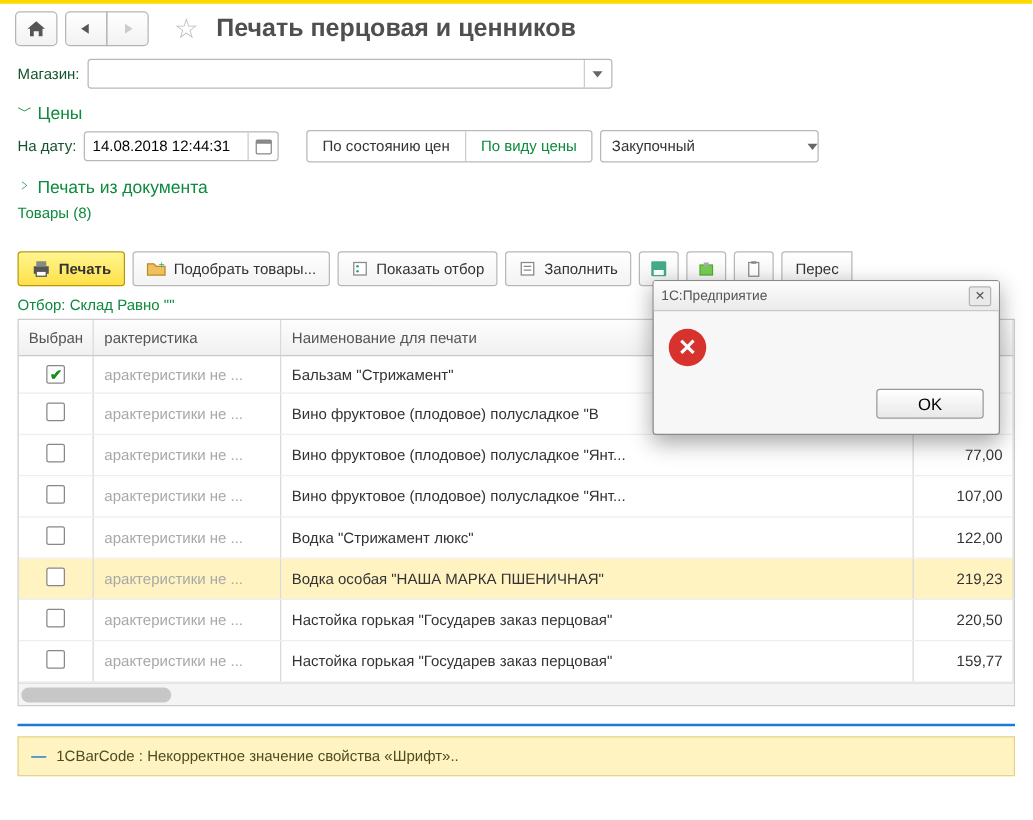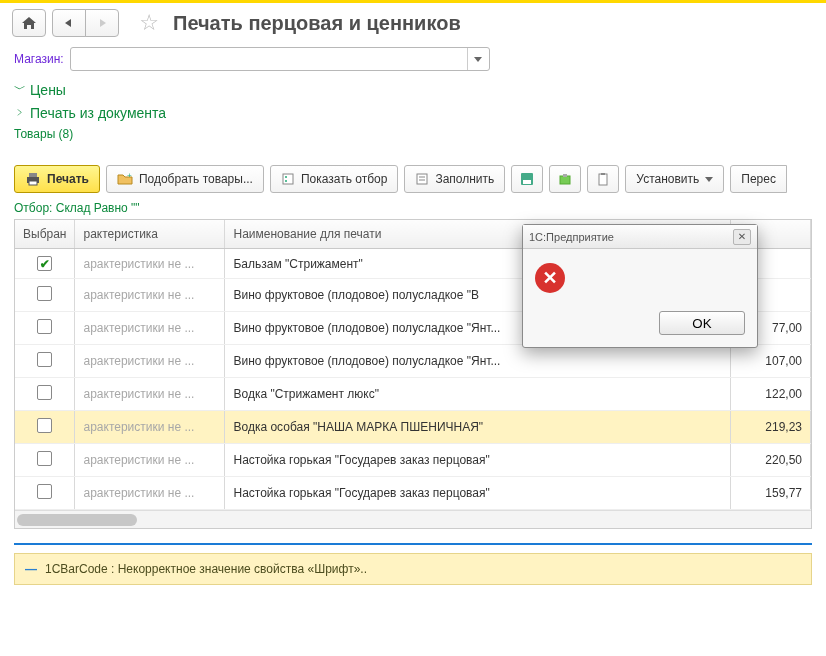--- a/index.html
+++ b/index.html
@@ -57,21 +57,21 @@
   }
   .content {
     padding: 4px 14px 0 14px;
   }
   .row {
     display: flex;
     align-items: center;
     gap: 6px;
     margin-bottom: 10px;
   }
-  .label { color: #6d28d9; }
+  .label { color: #14532d; }
   .field {
     flex: 1;
     height: 24px;
     border: 1px solid #b8b8b8;
     border-radius: 3px;
     background: #fff;
     display: flex;
     align-items: center;
   }
   .field input {
@@ -240,21 +240,21 @@
     color: #4d4d1f;
     display: flex;
     align-items: center;
     gap: 8px;
   }
   .msg-box .dash { color: #2a7fd0; font-weight: bold; }
   .dialog {
     position: absolute;
     left: 522px;
     top: 224px;
-    width: 236px;
+    width: 278px;
     background: #f7f7f7;
     border: 1px solid #8a8a8a;
     border-radius: 3px;
     box-shadow: 0 6px 18px rgba(0,0,0,0.35);
     z-index: 50;
   }
   .dialog-titlebar {
     height: 24px;
     background: linear-gradient(#fdfdfd, #eaeaea);
     border-bottom: 1px solid #c9c9c9;
@@ -347,20 +347,43 @@
           <div class="caret-down"></div>
         </div>
     </div>
   </div>
 
   <div class="section-hdr">
     <span class="chev">﹀</span>
     <span>Цены</span>
   </div>
 
+  <div class="row">
+    <span class="label">На дату:</span>
+    <div class="date-input">
+      <input type="text" value="14.08.2018 12:44:31" style="">
+      <div class="cal">
+        <svg width="14" height="14">
+            <rect x="1" y="2" width="12" height="11" rx="1" fill="none" stroke="#888"></rect>
+            <rect x="1" y="2" width="12" height="3" fill="#888"></rect>
+          </svg>
+      </div>
+    </div>
+    <div style="width:10px"></div>
+    <div class="seg">
+      <div>По состоянию цен</div>
+      <div class="active">По виду цены</div>
+    </div>
+    <div class="dd">
+      <span>Закупочный</span>
+      <div class="caret-btn">
+          <div class="caret-down"></div>
+        </div>
+    </div>
+  </div>
 
   <div class="section-hdr">
     <span class="chev">﹥</span>
     <span>Печать из документа</span>
   </div>
 
   <div class="link-green" style="margin-bottom:24px;">Товары (8)</div>
 
   <div class="toolbar">
     <div class="btn primary">
@@ -404,24 +427,20 @@
       <svg width="14" height="14">
           <rect x="2" y="4" width="10" height="8" fill="#7c5" stroke="#5a3"></rect>
           <rect x="5" y="2" width="4" height="3" fill="#aaa"></rect>
         </svg>
     </div>
     <div class="btn icon-only">
       <svg width="14" height="14">
           <rect x="3" y="2" width="8" height="11" fill="#fff" stroke="#888"></rect>
           <rect x="5" y="1" width="4" height="2" fill="#888"></rect>
         </svg>
-    </div>
-    <div class="btn">
-      <span>Установить</span>
-      <div class="caret-down"></div>
     </div>
     <div class="btn" style="border-radius:3px 0 0 3px;">
       <span>Перес</span>
     </div>
   </div>
 
   <div class="filter-info">Отбор: Склад Равно ""</div>
 
   <div class="table-wrap">
     <table class="table">

